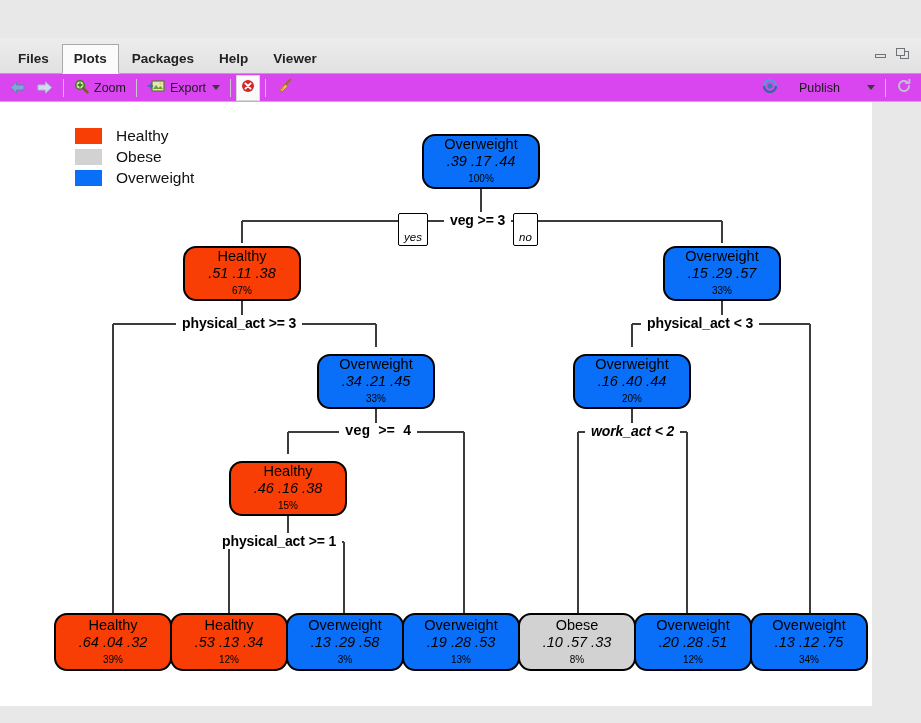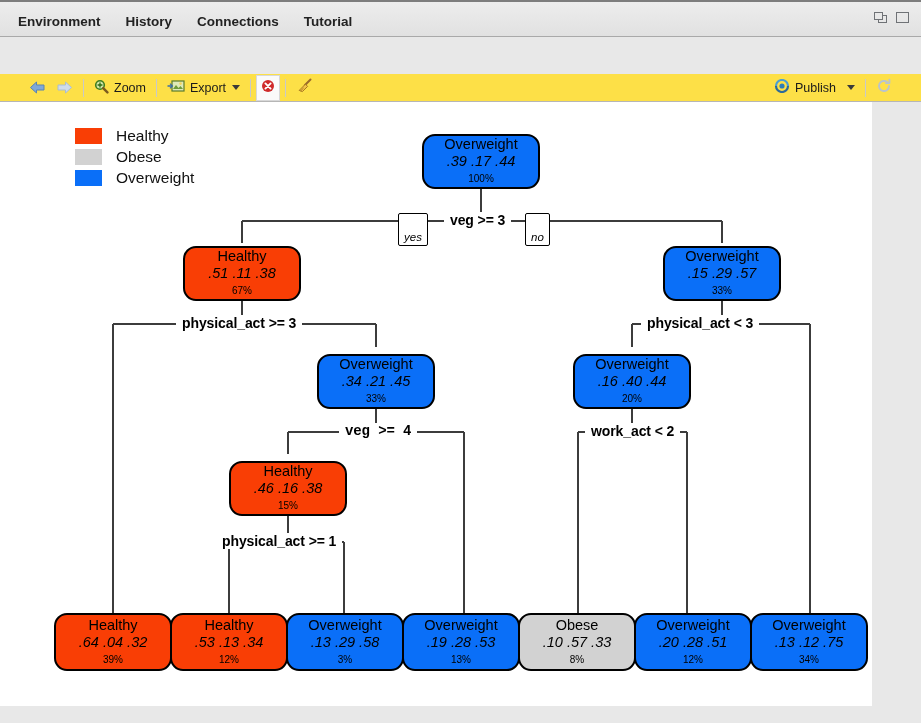--- a/index.html
+++ b/index.html
@@ -48,34 +48,34 @@
   .sq{position:absolute;border:1.6px solid #6f7276;box-sizing:border-box;}
   .ic-restore .sq.a{width:9px;height:8px;left:0;top:0;background:#e8e8e8;}
   .ic-restore .sq.b{width:9px;height:8px;left:4px;top:3px;background:#e8e8e8;}
   .ic-max .sq.a{width:13px;height:11px;left:0;top:0;}
   .ic-min{height:13px;}
   .ic-min .bar{position:absolute;left:1px;top:6px;width:11px;height:4px;border:1.6px solid #6f7276;box-sizing:border-box;}
 
   
   #plottoolbar{
     position:absolute;top:74px;left:0;width:921px;height:28px;
-    background:#fde047;border-bottom:1px solid #b6b6b6;
+    background:#d946ef;border-bottom:1px solid #b6b6b6;
     display:flex;align-items:center;box-sizing:border-box;
-    padding:0 24px;
+    padding:0 4px;
   }
   .tbitem{display:flex;align-items:center;height:22px;padding:0 5px;font-size:12.5px;color:#1a1a1a;white-space:nowrap;cursor:default;}
   .tbsep{width:1px;height:18px;background:#c9c9c9;margin:0 5px;}
   .tbspacer{flex:1;}
   .arrowL,.arrowR{width:17px;height:13px;position:relative;}
   .arrowL svg,.arrowR svg{display:block;}
   .caret{
     width:0;height:0;border-left:4px solid transparent;border-right:4px solid transparent;
     border-top:5px solid #3a3a3a;margin-left:6px;
   }
-  #publish{display:flex;align-items:center;gap:5px;font-size:12.5px;color:#1a1a1a;}
+  #publish{display:flex;align-items:center;gap:21px;font-size:12.5px;color:#1a1a1a;}
 
   
   #plotarea{
     position:absolute;top:102px;left:0;width:872px;height:604px;
     background:#ffffff;border-bottom:1px solid #d4d4d4;
     overflow:hidden;
   }
   #statusbar{position:absolute;top:706px;left:0;width:921px;height:17px;background:#e8e8e8;}
   #plotsvg{position:absolute;left:0;top:0;}
 
@@ -119,38 +119,39 @@
     padding:17px 5px 2px 5px;
     white-space:nowrap;
     cursor:default;
   }
 </style>
 </head>
 <body>
 
 <div id="app">
 
-  <div class="tabstrip" id="strip-top">
+
+  <div class="tabstrip" id="strip-bottom">
     <div class="tabs">
-      <div class="tab">Environment</div>
-      <div class="tab">History</div>
-      <div class="tab">Connections</div>
-      <div class="tab">Tutorial</div>
+      <div class="tab">Files</div>
+      <div class="tab active">Plots</div>
+      <div class="tab">Packages</div>
+      <div class="tab">Help</div>
+      <div class="tab">Viewer</div>
     </div>
     <div class="wincontrols">
+      <div class="wcicon ic-min">
+        <div class="bar"></div>
+      </div>
       <div class="wcicon ic-restore">
         <div class="sq b"></div>
           <div class="sq a"></div>
       </div>
-      <div class="wcicon ic-max">
-        <div class="sq a"></div>
-      </div>
     </div>
   </div>
-
 
   <div id="plottoolbar">
 
     <div class="tbitem">
       <span class="arrowL">
         <svg width="17" height="13" viewBox="0 0 17 13">
           <path d="M7.5 1 L1.5 6.5 L7.5 12 L7.5 9 L15 9 L15 4 L7.5 4 Z" fill="#7fa8d8" stroke="#5b84b1" stroke-width="1"></path>
         </svg>
       </span>
     </div>
@@ -364,28 +365,28 @@
     </div>
 
     <div class="node" style="left:750px;top:511px;width:118px;height:58px;background:#0A6FF8;">
       <div class="nlabel">Overweight</div>
       <div class="nprobs">.13 .12 .75</div>
       <div class="npct">34%</div>
     </div>
 
     <div class="splitlabel" style="left:444px;top:110px;">veg &gt;= 3</div>
     <div class="yesno" style="left:398px;top:111px;">yes</div>
-    <div class="yesno" style="left:525px;top:111px;">no</div>
+    <div class="yesno" style="left:513px;top:111px;">no</div>
 
     <div class="splitlabel" style="left:176px;top:213px;">physical_act &gt;= 3</div>
 
     <div class="splitlabel" style="left:641px;top:213px;">physical_act &lt; 3</div>
 
     <div class="splitlabel" style="left:339px;top:321px;font-family:Liberation Mono, monospace;">veg &gt;= 4</div>
 
-    <div class="splitlabel" style="left:585px;top:321px;">work_act &lt; 2</div>
+    <div class="splitlabel" style="left:585px;top:321px;font-style:italic;">work_act &lt; 2</div>
 
     <div class="splitlabel" style="left:216px;top:431px;">physical_act &gt;= 1</div>
 
   </div>
 
   <div id="statusbar"></div>
 </div>
 
 </body></html>

